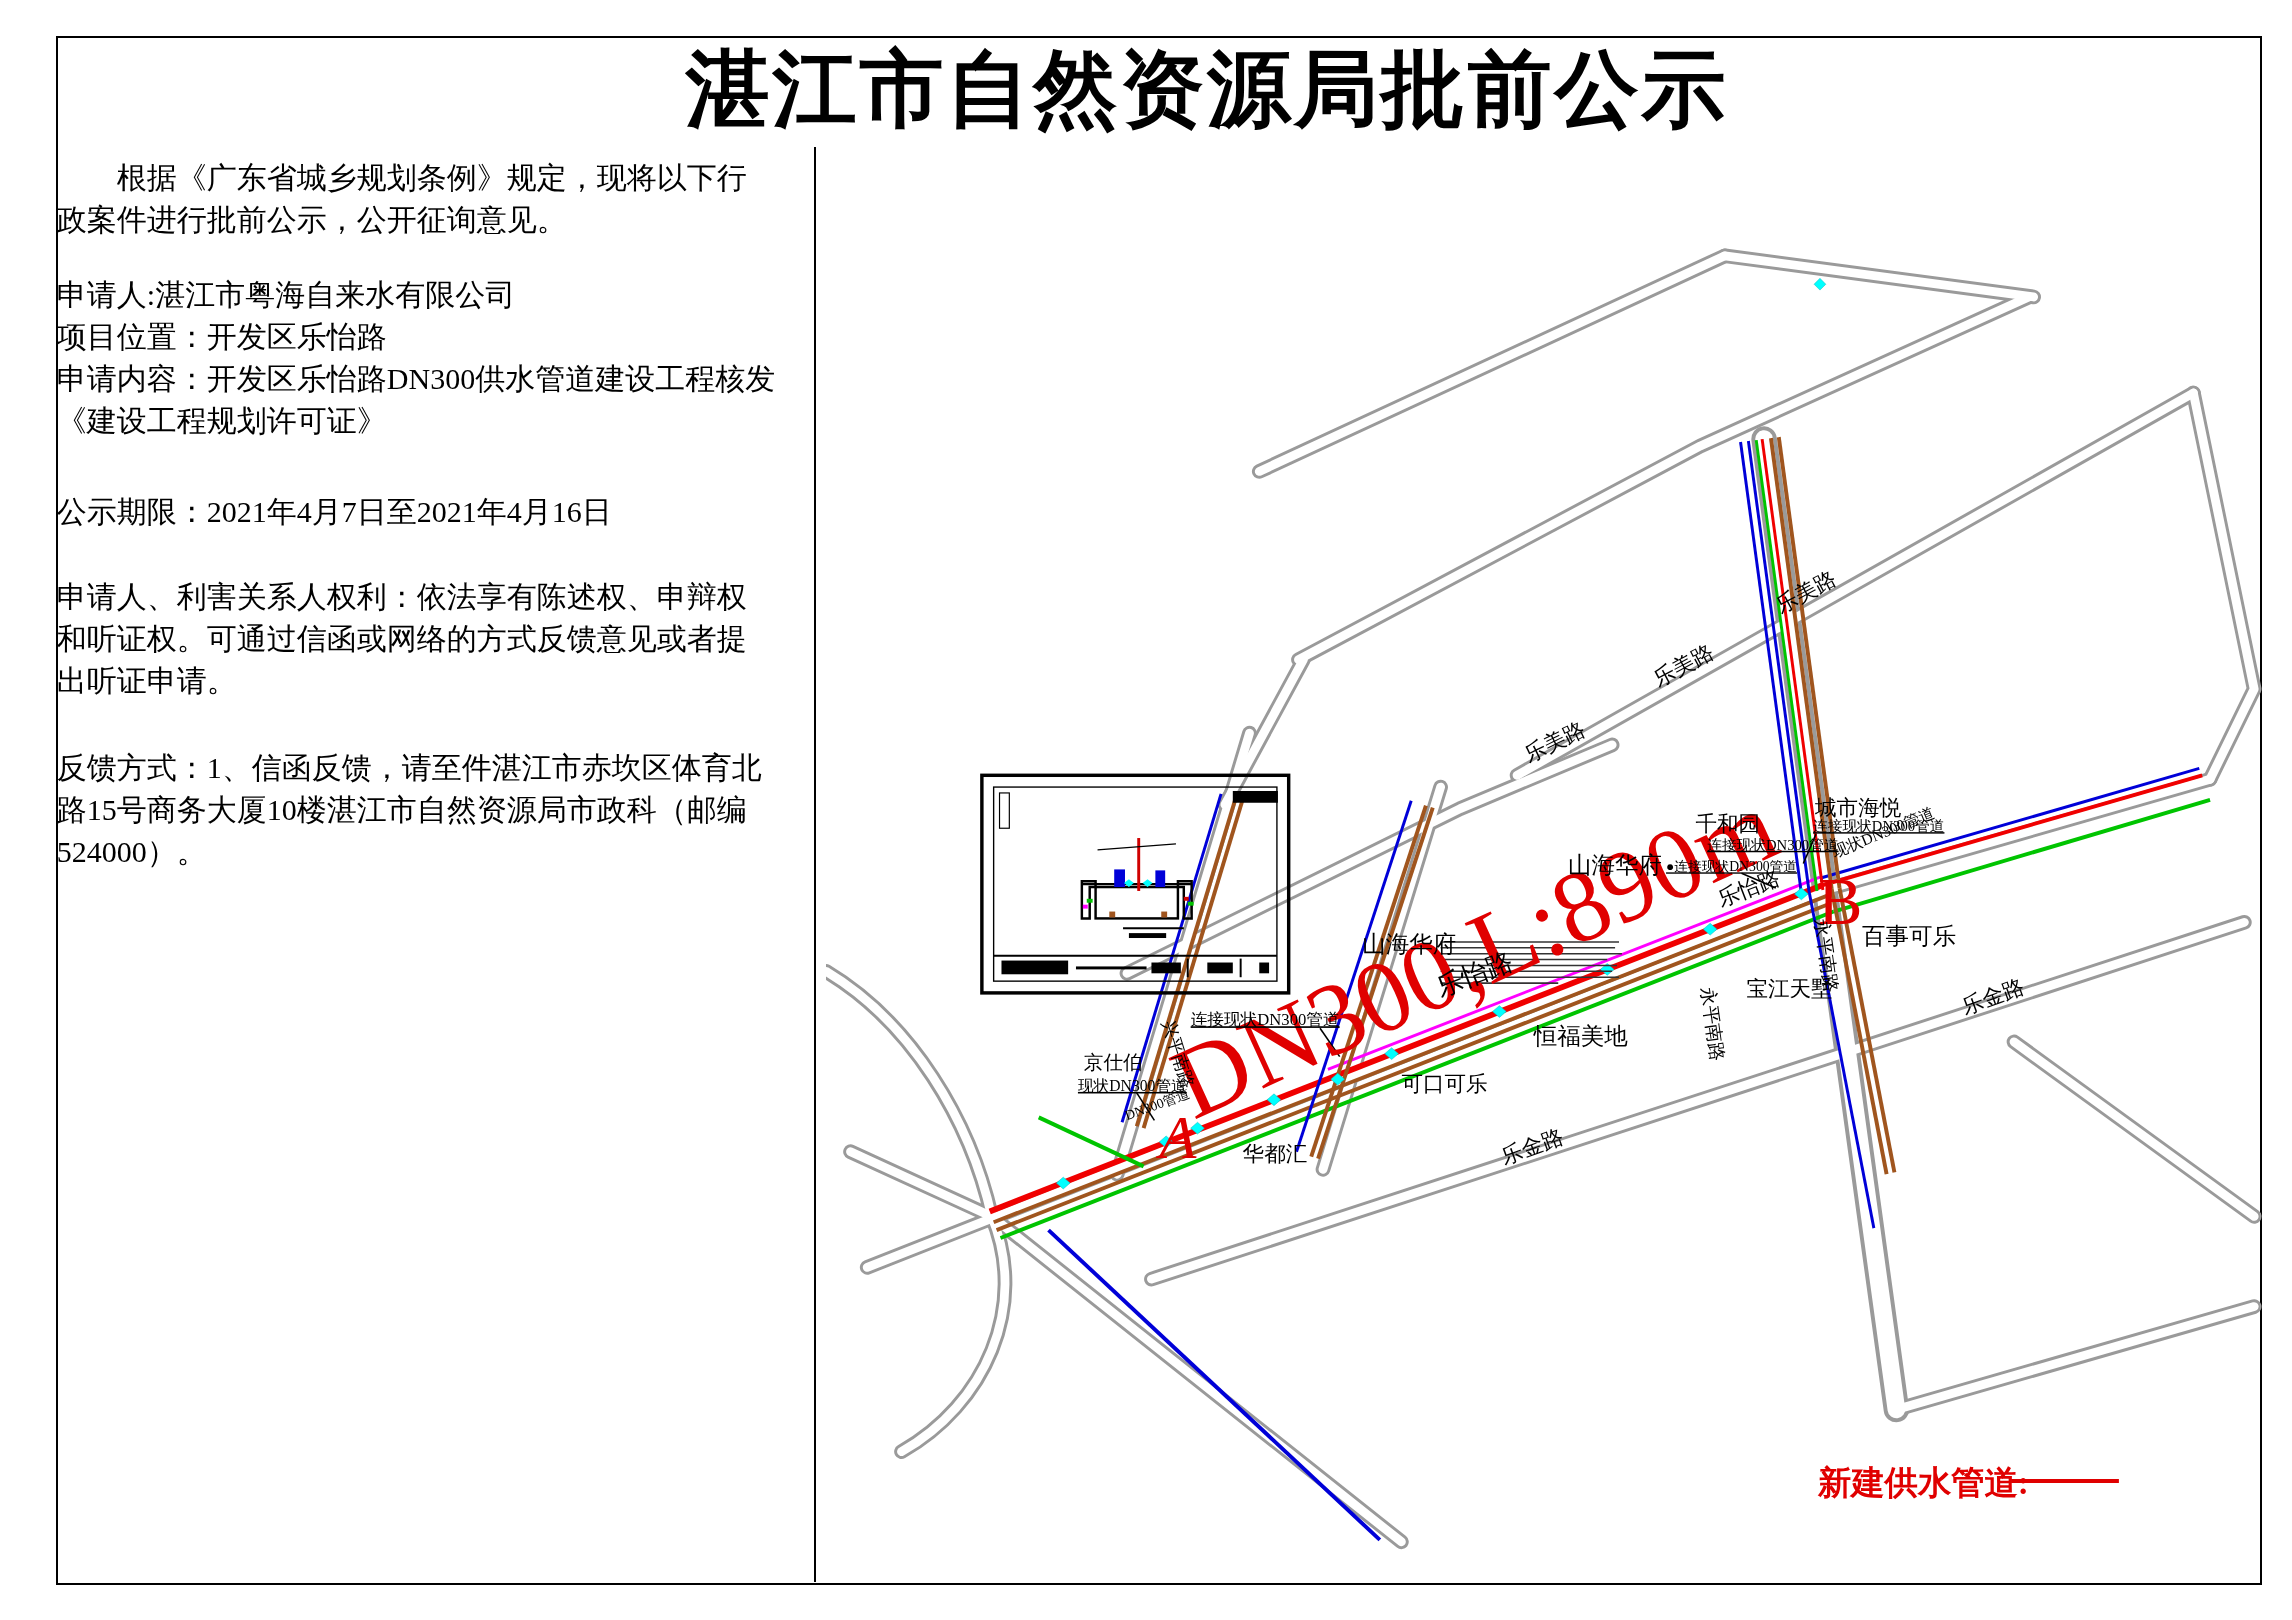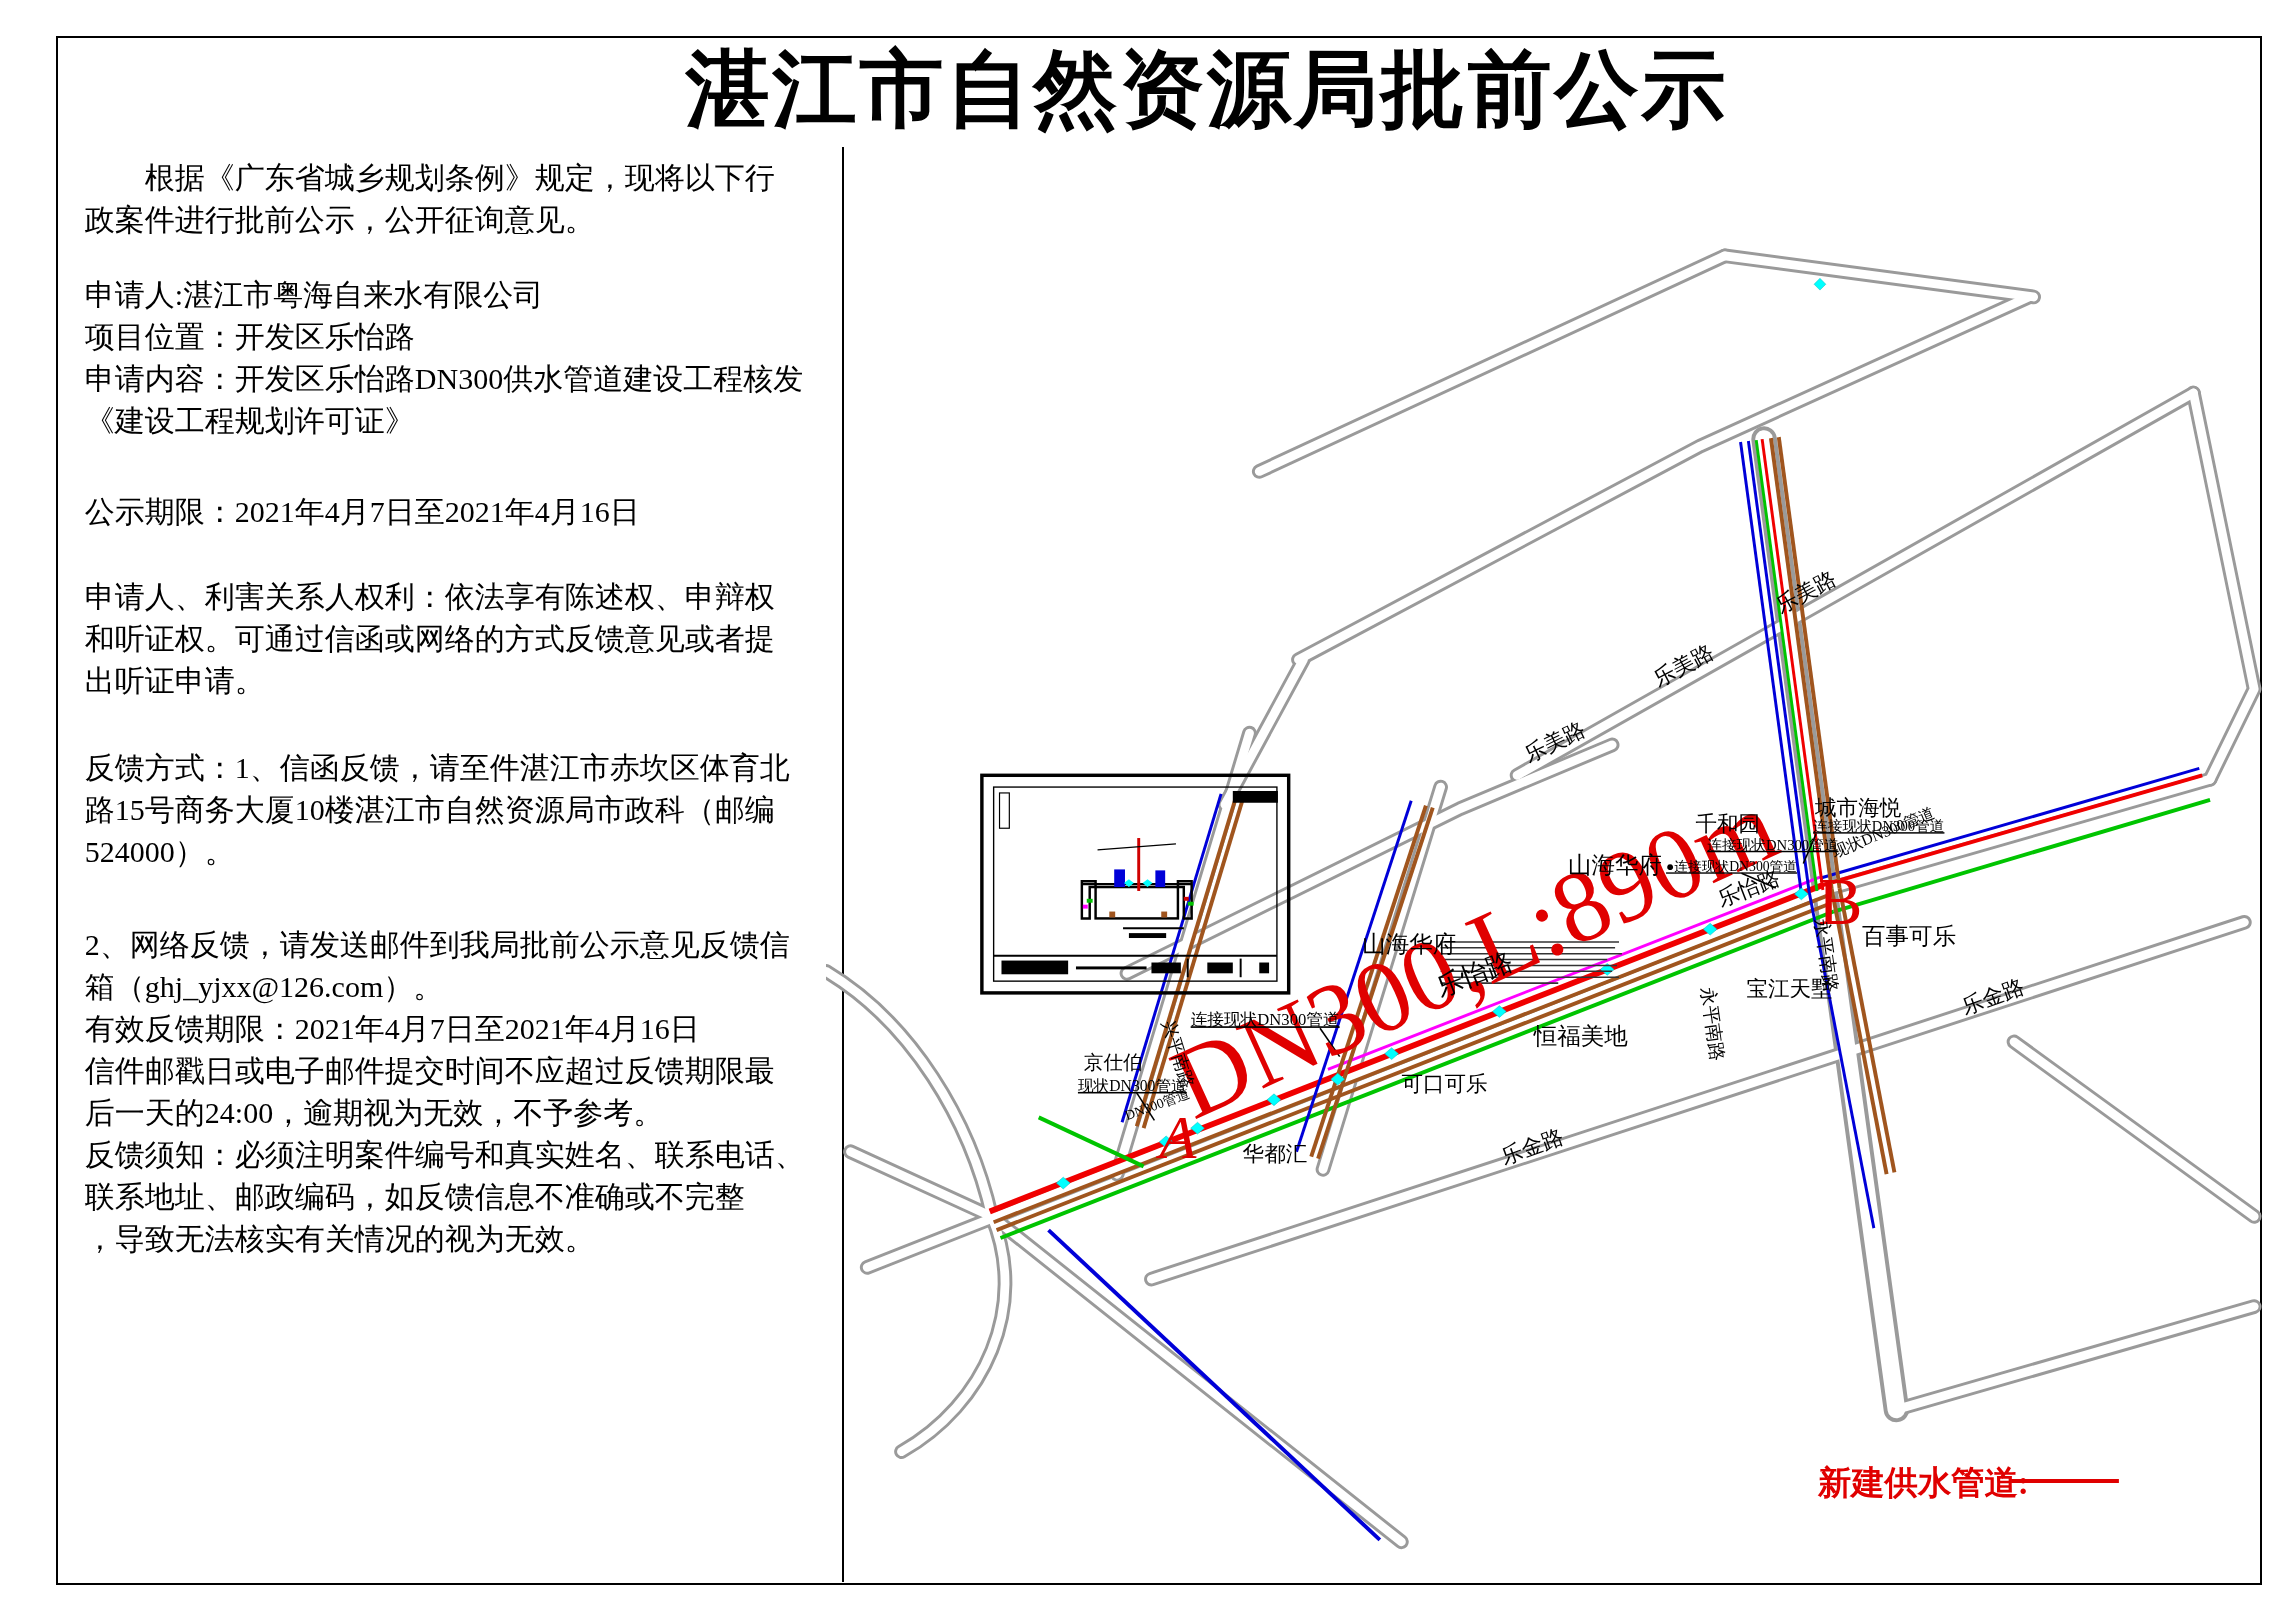--- a/index.html
+++ b/index.html
@@ -3,21 +3,21 @@
 <meta charset="utf-8">
 <style>
   html,body{margin:0;padding:0;background:#fff;}
   body{width:2293px;height:1620px;position:relative;overflow:hidden;
        font-family:"Liberation Serif","DejaVu Serif",serif;color:#000;}
   .page-border{position:absolute;left:56px;top:36px;width:2206px;height:1549px;
        border:2.9px solid #000;box-sizing:border-box;}
   .title-band{position:absolute;left:56px;top:36px;width:2206px;height:108px;
        display:flex;align-items:center;justify-content:center;padding-left:48px;}
   .title-band h1{margin:0;font-size:84px;font-weight:bold;letter-spacing:2.9px;white-space:nowrap;}
-  .left-col{position:absolute;left:77px;top:147px;width:767px;height:1435px;
+  .left-col{position:absolute;left:49px;top:147px;width:767px;height:1435px;
        border-right:2.9px solid #000;box-sizing:border-box;padding:9.8px 3.9px 0 7.8px;}
   .para{margin:0;font-size:30px;line-height:42px;white-space:pre-wrap;
        font-family:"Liberation Serif","DejaVu Serif",serif;}
   .mt-sig{margin-top:35px;}
   .mt-app{margin-top:33px;}
   .mt-per{margin-top:49px;}
   .mt-rig{margin-top:43px;}
   .mt-fb1{margin-top:45px;}
   .mt-fb2{margin-top:51px;}
   .signature{width:294px;margin-left:412px;text-align:center;}
@@ -49,28 +49,20 @@
 项目位置：开发区乐怡路
 申请内容：开发区乐怡路DN300供水管道建设工程核发
 《建设工程规划许可证》</p>
     <p class="para mt-per">公示期限：2021年4月7日至2021年4月16日</p>
     <p class="para mt-rig">申请人、利害关系人权利：依法享有陈述权、申辩权
 和听证权。可通过信函或网络的方式反馈意见或者提
 出听证申请。</p>
     <p class="para mt-fb1">反馈方式：1、信函反馈，请至件湛江市赤坎区体育北
 路15号商务大厦10楼湛江市自然资源局市政科（邮编
 524000）。</p>
-    <p class="para mt-fb2">2、网络反馈，请发送邮件到我局批前公示意见反馈信
-箱（ghj_yjxx@126.com）。
-有效反馈期限：2021年4月7日至2021年4月16日
-信件邮戳日或电子邮件提交时间不应超过反馈期限最
-后一天的24:00，逾期视为无效，不予参考。
-反馈须知：必须注明案件编号和真实姓名、联系电话、
-联系地址、邮政编码，如反馈信息不准确或不完整
-，导致无法核实有关情况的视为无效。</p>
   </div>
 
   <svg class="map-svg" viewBox="843 147 1467 1464">
 
     <g>
       <g>
         <path class="road-o" d="M885,1290 L1862,905 L2255,792"></path>
         <path class="road-o" d="M1548,788 L2238,398"></path>
         <path class="road-o" d="M1325,670 L1735,452 L2070,300"></path>
         <path class="road-o" d="M1150,990 L1490,822 L1645,757"></path>

